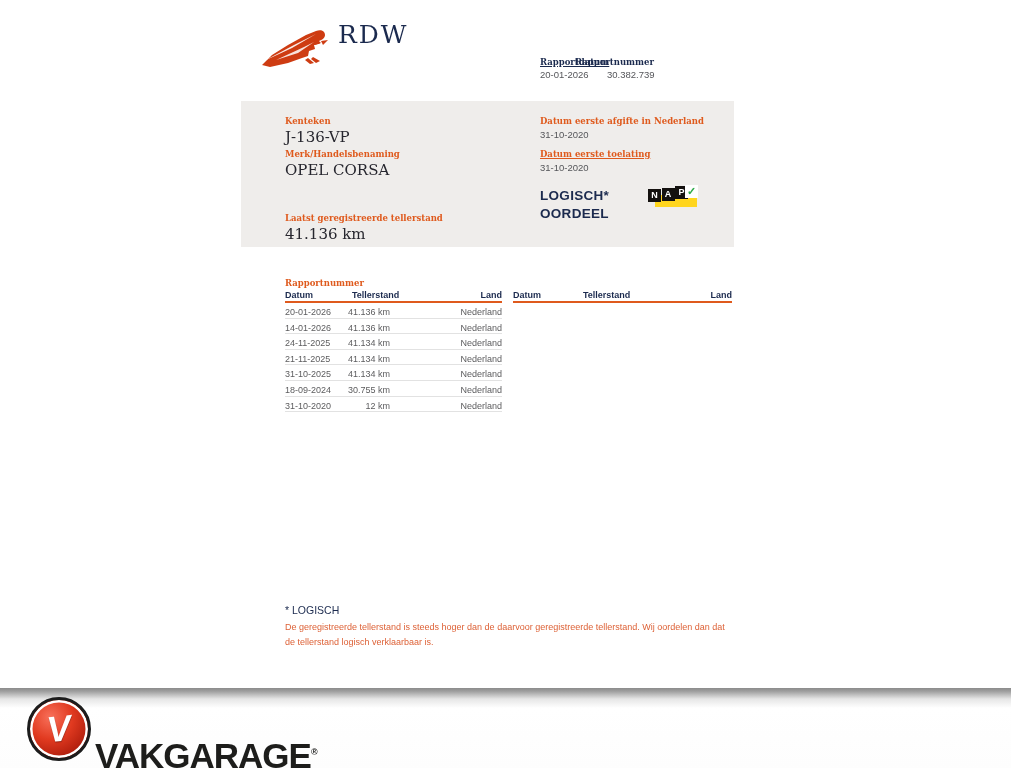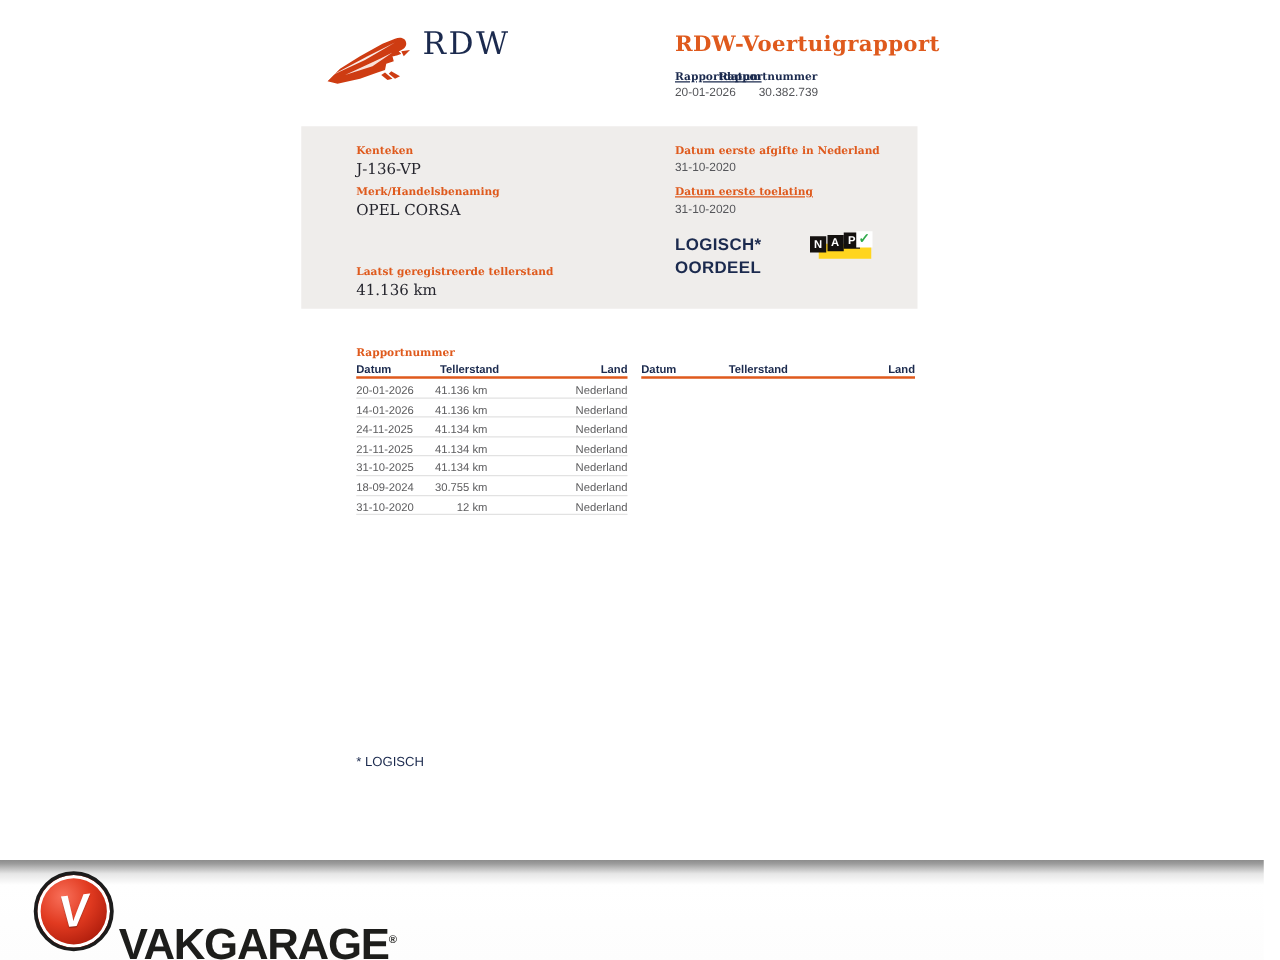--- a/index.html
+++ b/index.html
@@ -11,21 +11,21 @@
   .rdw-brand-text{left:338px;top:20px;font-family:"DejaVu Serif",serif;font-size:25px;
                   color:var(--navy);letter-spacing:2px;}
   .report-title{left:540px;top:26px;font-family:"DejaVu Serif",serif;font-weight:bold;
                 font-size:17px;color:var(--orange);letter-spacing:0.3px;}
   .meta-label{font-family:"DejaVu Serif",serif;font-weight:bold;font-size:8.5px;color:var(--navy);}
   .meta-value{font-size:9.5px;color:#55565a;}
 
   
   .vehicle-box{left:241px;top:101px;width:482px;height:146px;background:#efedeb;padding-left:11px;}
   .o-label{font-family:"DejaVu Serif",serif;font-weight:bold;font-size:8.5px;color:var(--orange);}
-  .serif-value{font-family:"DejaVu Serif",serif;font-size:12px;color:#26262e;}
+  .serif-value{font-family:"DejaVu Serif",serif;font-size:15px;color:#26262e;}
   .grey-value{font-size:9.5px;color:#55565a;}
   .oordeel{font-weight:bold;font-size:13.5px;color:var(--navy);letter-spacing:0.3px;line-height:18px;}
 
   
   .nap{left:407px;top:84px;width:50px;height:25px;}
   .nap-yellow{position:absolute;left:7px;top:10px;width:42px;height:12px;background:#ffd51e;}
   .nap-tile{position:absolute;width:13px;height:13px;background:#14110f;color:#fff;
             font-weight:bold;font-size:9px;line-height:13px;text-align:center;}
   .nap-check{position:absolute;width:13px;height:13px;background:#fff;color:#2faa4a;
              font-weight:bold;font-size:11px;line-height:13px;text-align:center;}
@@ -79,21 +79,20 @@
       <path d="M4 38 L14 28 L30 18 L48 8 L58 4 C63 2 67 4 67 8 C67 11 64 13 61 14 L63 16 C63 16 59 18 56 18 L57 22 L51 24 L50 29 L44 31 L30 36 L12 40 Z" fill="#ce3c12"></path>
       <path d="M6 34 L36 18 L58 7 L34 21 Z" fill="#ffffff" opacity="0.9"></path>
       <path d="M18 33 L46 20 L56 15 L40 26 Z" fill="#ffffff" opacity="0.85"></path>
       <path d="M63 14 L70 13 L65 18 Z" fill="#ce3c12"></path>
       <path d="M50 31 L56 36 L52 37 L47 33 Z" fill="#ce3c12"></path>
       <path d="M55 30 L62 34 L58 36 L53 32 Z" fill="#ce3c12"></path>
     </svg>
   </div>
   <div class="abs rdw-brand-text">RDW</div>
 
-  <div class="abs report-title">RDW-Voertuigrapport</div>
   <div class="abs meta-label" style="left:540px;top:57px;text-decoration:underline;">Rapportdatum</div>
   <div class="abs meta-value" style="left:540px;top:69px;">20-01-2026</div>
   <div class="abs meta-label" style="left:575px;top:57px;">Rapportnummer</div>
   <div class="abs meta-value" style="left:607px;top:69px;">30.382.739</div>
 
   <div class="abs vehicle-box">
     <div class="abs o-label" style="left:44px;top:15px;">Kenteken</div>
     <div class="abs serif-value" style="left:44px;top:27px;">J-136-VP</div>
     <div class="abs o-label" style="left:44px;top:48px;">Merk/Handelsbenaming</div>
     <div class="abs serif-value" style="left:44px;top:60px;">OPEL CORSA</div>
@@ -168,20 +167,21 @@
 
   <div class="abs ttable tright">
     <div class="thead">
       <span class="th-datum">Datum</span>
       <span class="th-teller">Tellerstand</span>
       <span class="th-land">Land</span>
     </div>
   </div>
 
   <div class="abs footnote-title">* LOGISCH</div>
+  <div class="abs footnote-text">De geregistreerde tellerstand is steeds hoger dan de daarvoor geregistreerde tellerstand. Wij oordelen dan dat de tellerstand logisch verklaarbaar is.</div>
 
   <div class="abs footer">
     <div class="vak-circle">
       <div class="vak-v">V</div>
     </div>
     <div class="vak-text">
       <span>VAKGARAGE</span><span class="vak-reg">®</span>
     </div>
   </div>
 

